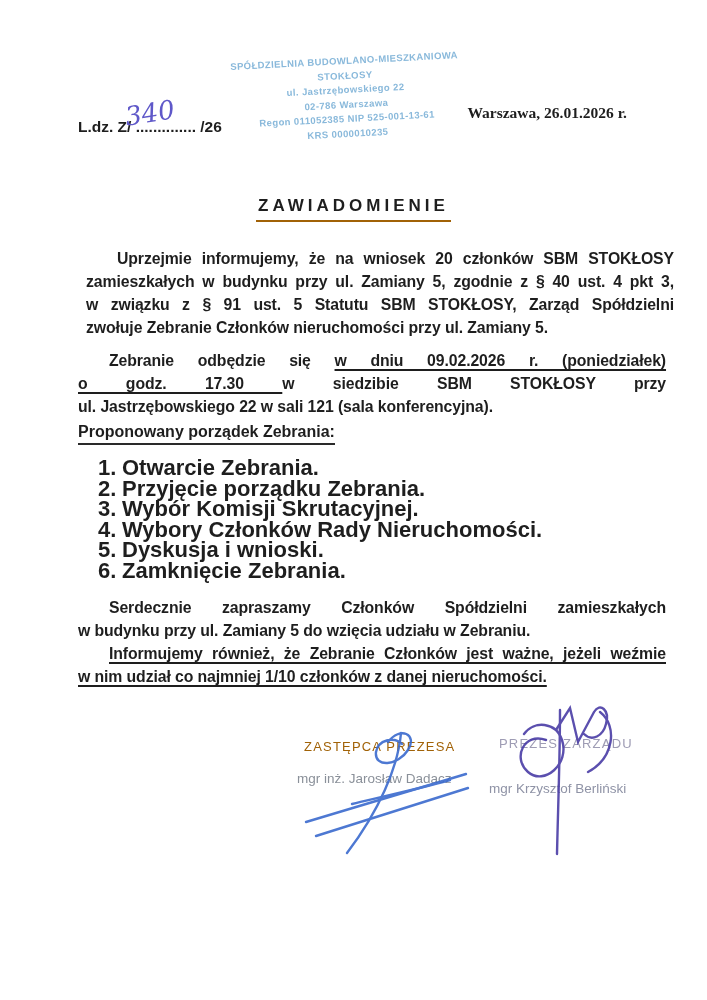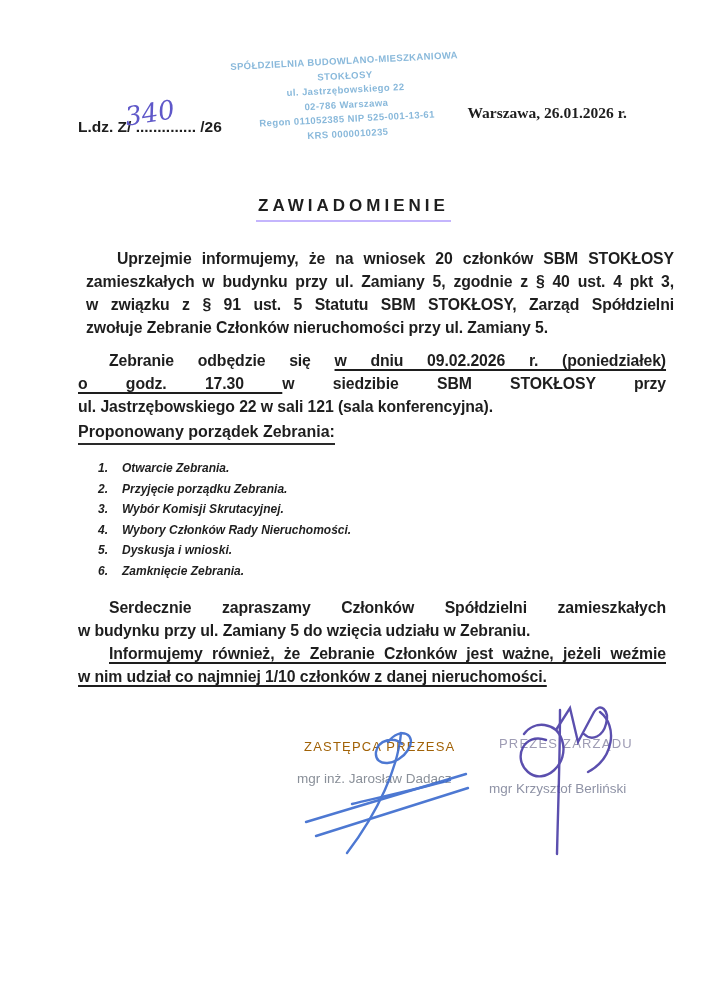--- a/index.html
+++ b/index.html
@@ -44,21 +44,21 @@
   .dateline {
     position: absolute; right: 80px; top: 104px;
     font-size: 15.5px; white-space: nowrap; font-family: Liberation Serif, serif;
   }
 
   
   .title-wrap { position: absolute; left: 0; top: 196px; width: 100%; text-align: center; }
   .title {
     display: inline-block;
     font-size: 17px; letter-spacing: 4px;
-    border-bottom: 2px solid #c4b5fd;
+    border-bottom: 2px solid #a16207;
     padding: 0 2px 4px 2px;
   }
 
   
   .para { position: absolute; left: 78px; width: 588px; font-size: 15.8px; }
   .pline { line-height: 23px; white-space: nowrap; letter-spacing: -0.1px; }
   .pj { text-align: justify; text-align-last: justify; }
   .pl { text-align: left; text-align-last: left; }
   .ind { padding-left: 31px; }
   .ul-seg { text-decoration: underline; text-underline-offset: 3px; text-decoration-thickness: 1.5px; }
@@ -66,21 +66,21 @@
   #intro { top: 247px; margin-left: 8px; }
   #meeting { top: 349px; }
 
   .agenda-heading {
     position: absolute; left: 78px; top: 423px;
     font-size: 16px;
   }
   .agenda-heading span {
     border-bottom: 2px solid #2a2a2a; padding-bottom: 3px;
   }
-  .agenda-list { position: absolute; left: 98px; top: 458px; font-size: 12px; font-style: italic; }
+  .agenda-list { position: absolute; left: 98px; top: 458px; font-size: 22px; }
   .agenda-item { line-height: 20.6px; white-space: nowrap; }
   .agenda-item .num { display: inline-block; width: 24px; }
 
   #invite { top: 596px; }
   #validity { top: 642px; }
 
   
   .sig-text { position: absolute; font-weight: 400; white-space: nowrap; }
   #sig-left-title  { left: 304px; top: 739px; font-size: 13px;  color: #a16207; letter-spacing: 1.2px; }
   #sig-left-name   { left: 297px; top: 771px; font-size: 13.5px; color: #8a9099; }

